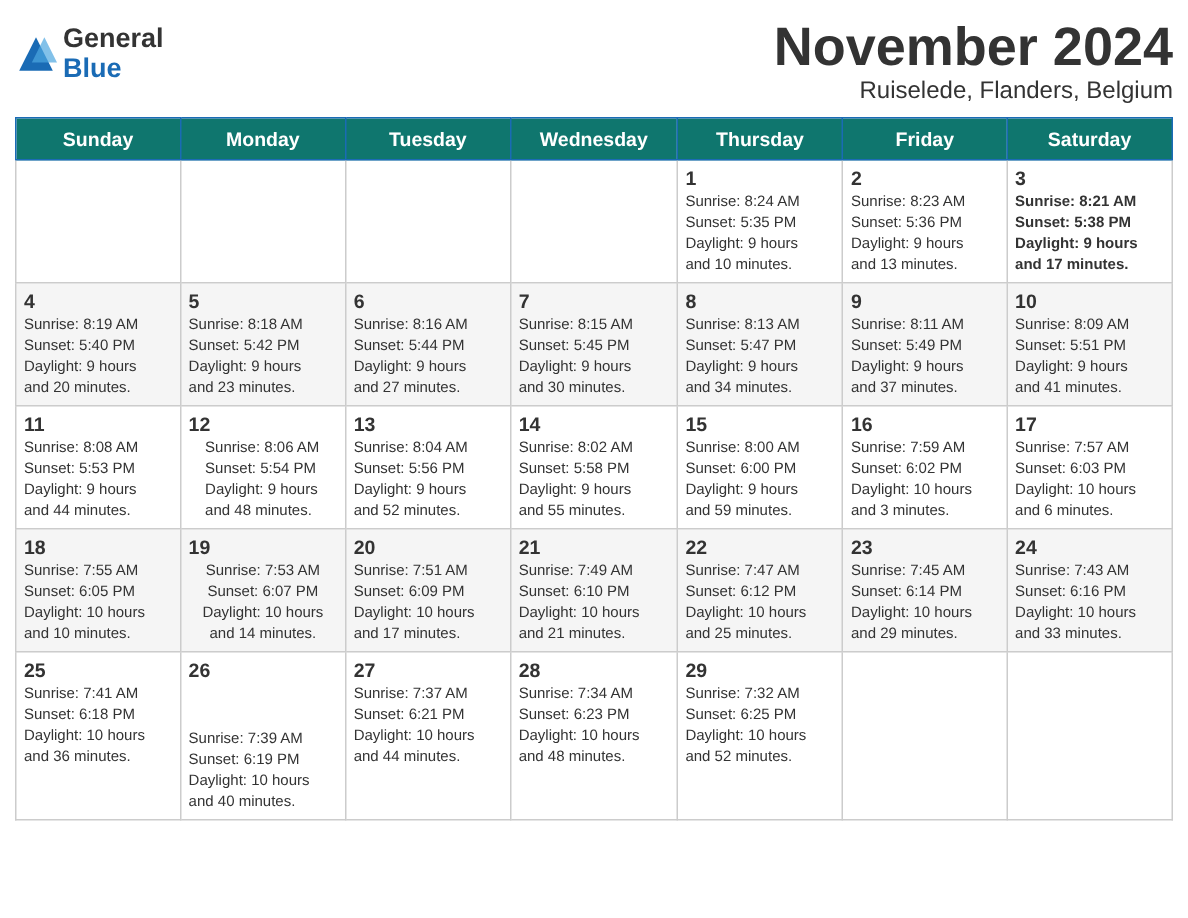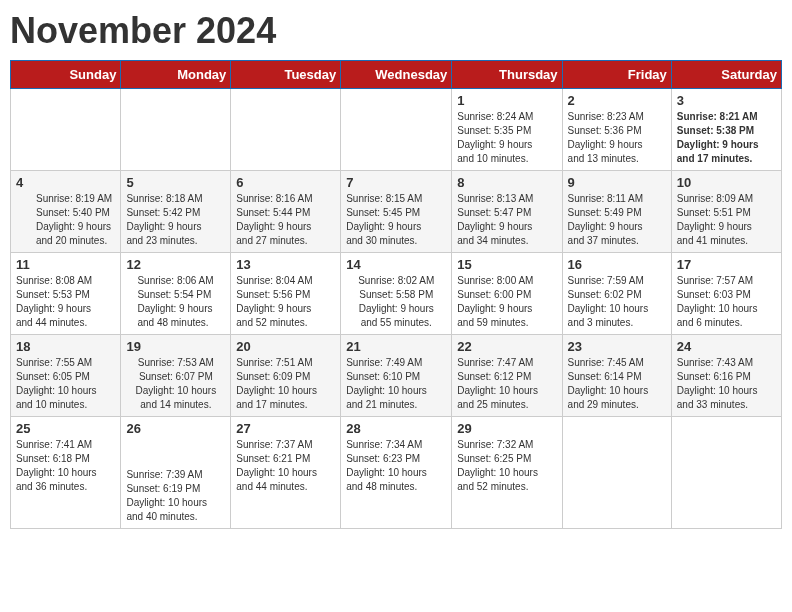--- a/index.html
+++ b/index.html
@@ -52,26 +52,26 @@
     .location-title {
       font-size: 16px;
       color: #333;
     }
     .calendar {
       width: 100%;
       border-collapse: collapse;
       border: 1px solid #ccc;
     }
     .calendar th {
-      background-color: #b91c1c;
+      background-color: #0f766e;
       color: #fff;
       font-size: 13px;
       font-weight: bold;
       padding: 6px 4px;
-      text-align: right;
+      text-align: center;
       border: 1px solid #1a6bb5;
     }
     .calendar td {
       vertical-align: top;
       padding: 4px 5px;
       border: 1px solid #ccc;
       font-size: 10.5px;
       color: #333;
       width: 113px;
       min-height: 80px;
@@ -93,22 +93,33 @@
       line-height: 1.4;
     }
     .empty-cell {
       background: #fff;
     }
   </style>
 </head>
 <body>
 
 <div class="header-area">
+  <div class="logo">
+    <svg class="logo-icon" viewBox="0 0 40 40">
+      <polygon points="20,4 36,36 4,36" fill="#1a6bb5"></polygon>
+      <polygon points="28,4 40,28 16,28" fill="#4da6e0" opacity="0.7"></polygon>
+    </svg>
+    <div class="logo-text">
+      <span class="logo-general">General</span>
+      <span class="logo-blue">Blue</span>
+    </div>
+  </div>
   <div class="title-area">
     <div class="month-title">November 2024</div>
+    <div class="location-title">Ruiselede, Flanders, Belgium</div>
   </div>
 </div>
 
 <table class="calendar">
   <thead>
     <tr>
     <th>Sunday</th>
         <th>Monday</th>
         <th>Tuesday</th>
         <th>Wednesday</th>
@@ -141,21 +152,21 @@
           <span class="day-number">3</span>
           <div class="day-info" style="white-space: pre-line; font-weight: bold;">Sunrise: 8:21 AM
 Sunset: 5:38 PM
 Daylight: 9 hours
 and 17 minutes.</div>
         </td>
       </tr>
       <tr>
         <td>
           <span class="day-number">4</span>
-          <div class="day-info" style="white-space: pre-line; margin-left: 20px;">Sunrise: 8:19 AM
+          <div class="day-info" style="white-space: pre-line;">Sunrise: 8:19 AM
 Sunset: 5:40 PM
 Daylight: 9 hours
 and 20 minutes.</div>
         </td>
         <td>
           <span class="day-number">5</span>
           <div class="day-info" style="white-space: pre-line;">Sunrise: 8:18 AM
 Sunset: 5:42 PM
 Daylight: 9 hours
 and 23 minutes.</div>
@@ -213,21 +224,21 @@
         </td>
         <td>
           <span class="day-number">13</span>
           <div class="day-info" style="white-space: pre-line;">Sunrise: 8:04 AM
 Sunset: 5:56 PM
 Daylight: 9 hours
 and 52 minutes.</div>
         </td>
         <td>
           <span class="day-number">14</span>
-          <div class="day-info" style="white-space: pre-line; text-align: center;">Sunrise: 8:02 AM
+          <div class="day-info" style="white-space: pre-line;">Sunrise: 8:02 AM
 Sunset: 5:58 PM
 Daylight: 9 hours
 and 55 minutes.</div>
         </td>
         <td>
           <span class="day-number">15</span>
           <div class="day-info" style="white-space: pre-line;">Sunrise: 8:00 AM
 Sunset: 6:00 PM
 Daylight: 9 hours
 and 59 minutes.</div>

